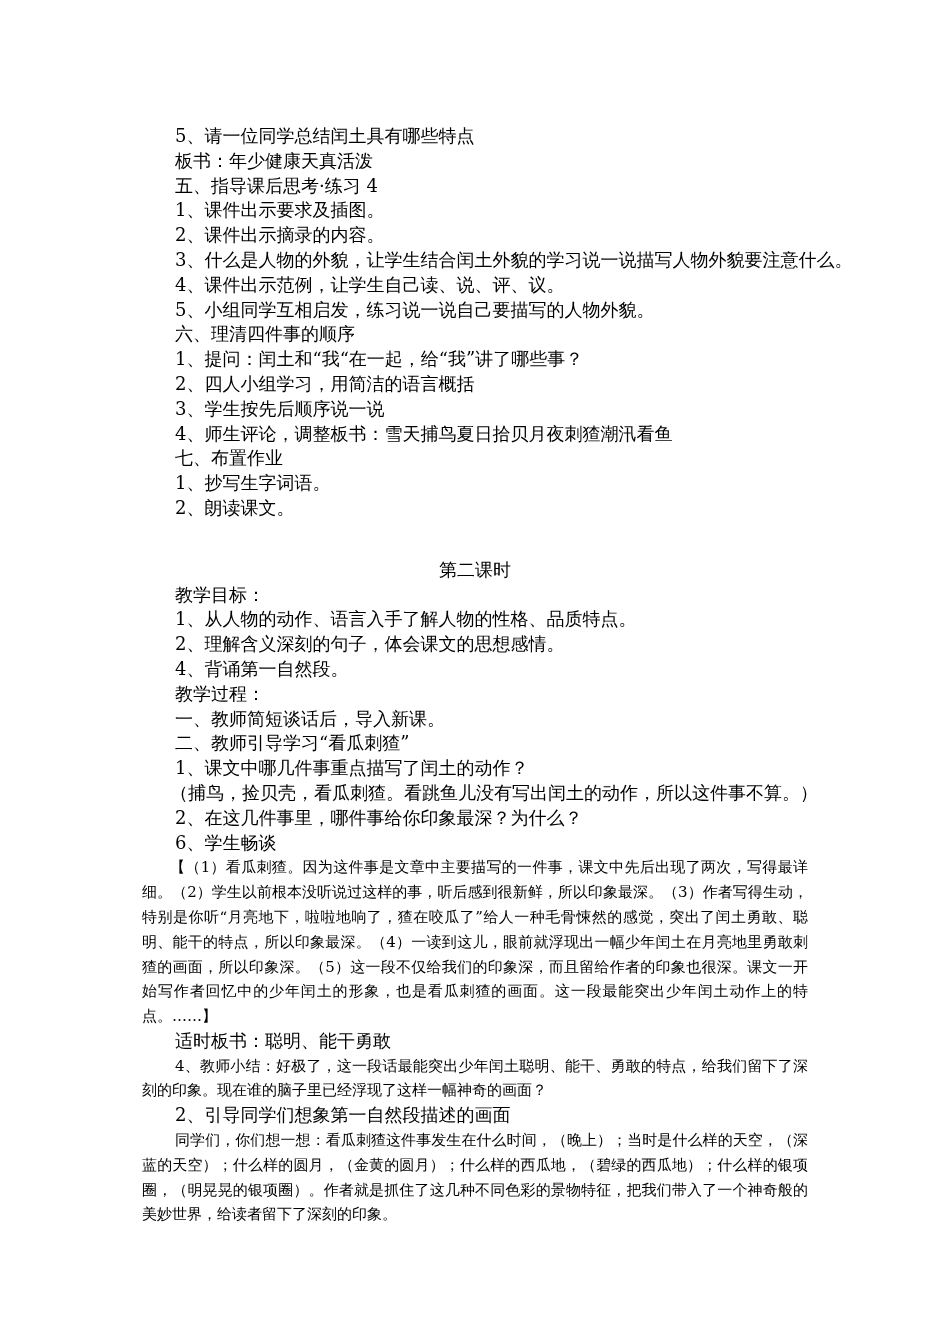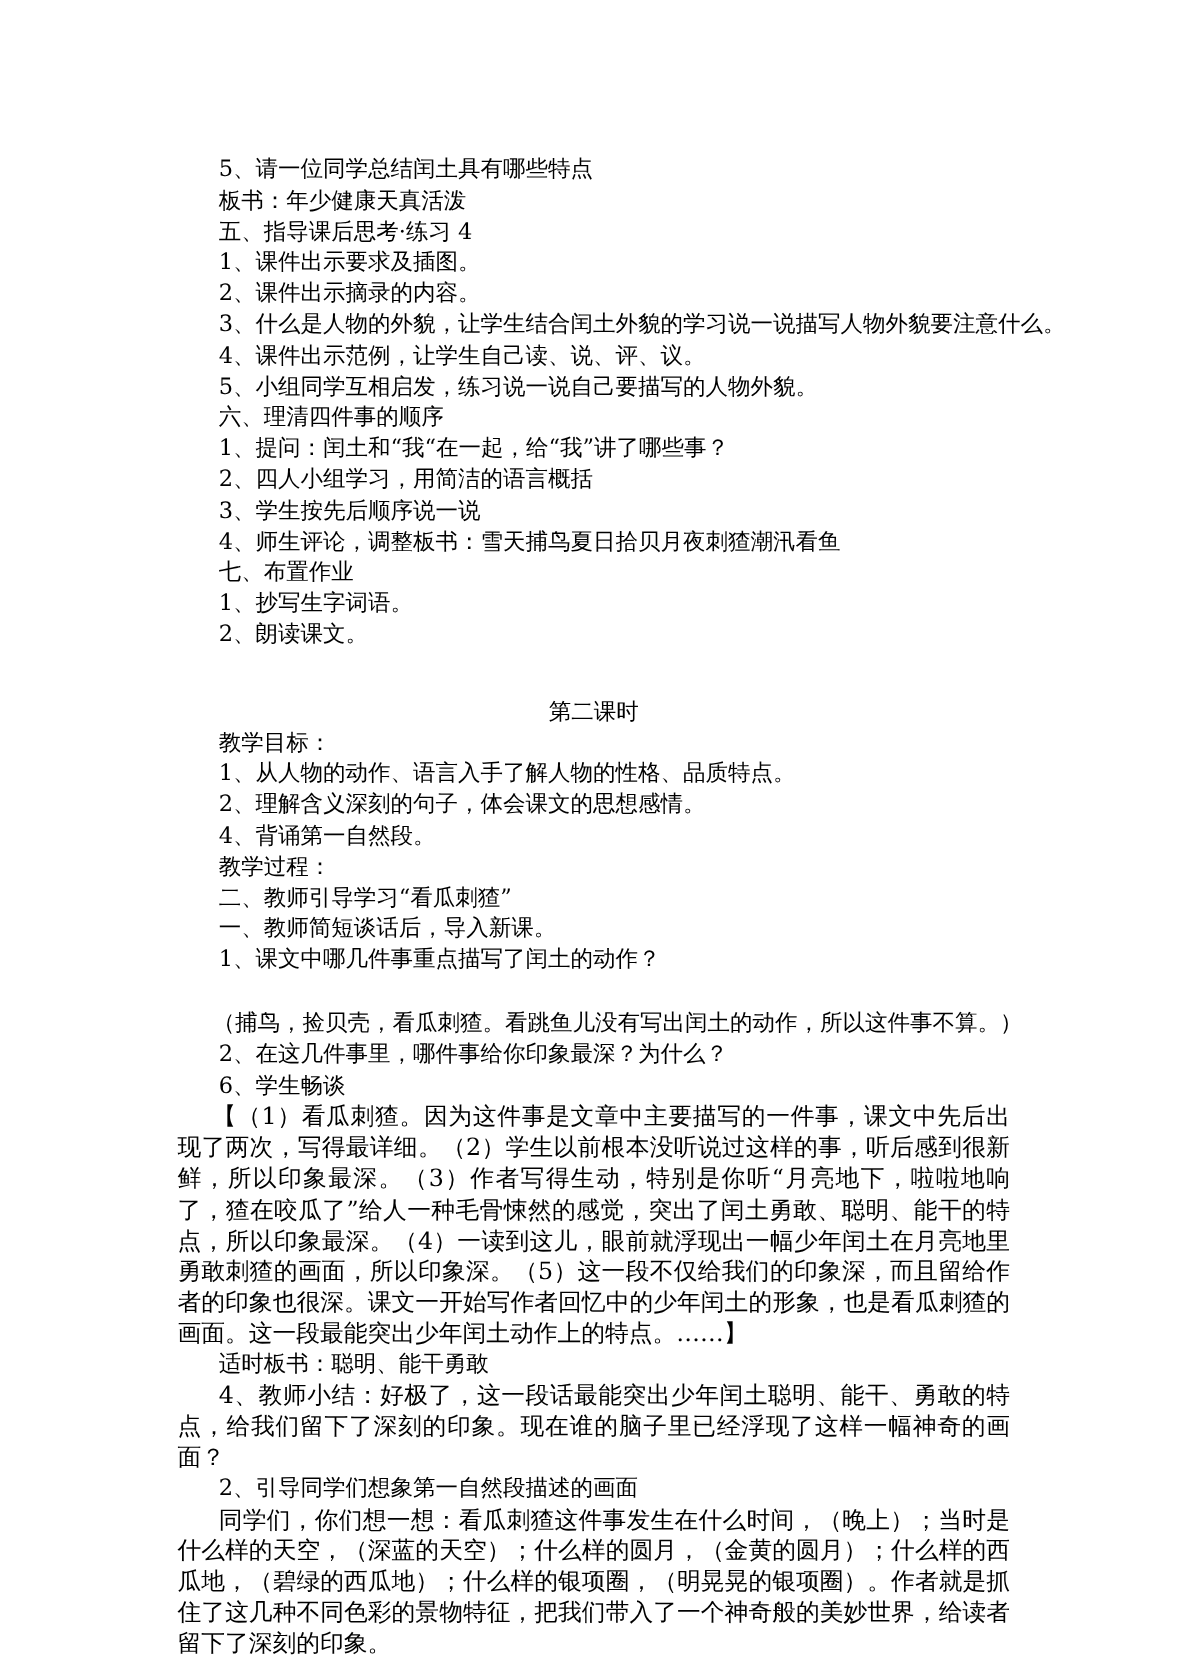--- a/index.html
+++ b/index.html
@@ -1,23 +1,23 @@
 <!DOCTYPE html>
 <html><head>
 <meta charset="utf-8">
 <style>
   html, body { margin:0; padding:0; background:#ffffff; }
   body { width:950px; height:1344px; position:relative; overflow:hidden;
          font-family: "DejaVu Serif", "Liberation Serif", serif; color:#000; }
   .page { position:absolute; left:142px; top:124px; width:666px; }
   .line { font-size:18px; line-height:24.8px; height:24.8px; white-space:nowrap; padding-left:33px; }
   .center { text-align:center; padding-left:0;margin-top:37px; }
-  .para { font-size:19px; line-height:24.8px; text-align:justify; text-indent:33px; word-break:break-all; }
+  .para { font-size:15px; line-height:24.8px; text-align:justify; text-indent:33px; word-break:break-all; }
   .para.bracket { text-indent:28px; }
-  .paren { padding-left:28px;margin-top:26px; }
+  .paren { padding-left:28px; }
 </style>
 </head>
 <body>
 
 <div class="page">
   <div class="line">5、请一位同学总结闰土具有哪些特点</div>
   <div class="line">板书：年少健康天真活泼</div>
   <div class="line">五、指导课后思考·练习 4</div>
   <div class="line">1、课件出示要求及插图。</div>
   <div class="line">2、课件出示摘录的内容。</div>
@@ -33,22 +33,22 @@
   <div class="line">1、抄写生字词语。</div>
   <div class="line">2、朗读课文。</div>
 
   <div class="line center">第二课时</div>
 
   <div class="line">教学目标：</div>
   <div class="line">1、从人物的动作、语言入手了解人物的性格、品质特点。</div>
   <div class="line">2、理解含义深刻的句子，体会课文的思想感情。</div>
   <div class="line">4、背诵第一自然段。</div>
   <div class="line">教学过程：</div>
+  <div class="line">一、教师简短谈话后，导入新课。</div>
   <div class="line">二、教师引导学习“看瓜刺猹”</div>
-  <div class="line">一、教师简短谈话后，导入新课。</div>
   <div class="line">1、课文中哪几件事重点描写了闰土的动作？</div>
   <div class="line paren">（捕鸟，捡贝壳，看瓜刺猹。看跳鱼儿没有写出闰土的动作，所以这件事不算。）</div>
   <div class="line">2、在这几件事里，哪件事给你印象最深？为什么？</div>
   <div class="line">6、学生畅谈</div>
 
   <div class="para bracket">【（1）看瓜刺猹。因为这件事是文章中主要描写的一件事，课文中先后出现了两次，写得最详细。（2）学生以前根本没听说过这样的事，听后感到很新鲜，所以印象最深。（3）作者写得生动，特别是你听“月亮地下，啦啦地响了，猹在咬瓜了”给人一种毛骨悚然的感觉，突出了闰土勇敢、聪明、能干的特点，所以印象最深。（4）一读到这儿，眼前就浮现出一幅少年闰土在月亮地里勇敢刺猹的画面，所以印象深。（5）这一段不仅给我们的印象深，而且留给作者的印象也很深。课文一开始写作者回忆中的少年闰土的形象，也是看瓜刺猹的画面。这一段最能突出少年闰土动作上的特点。……】</div>
   <div class="line">适时板书：聪明、能干勇敢</div>
   <div class="para">4、教师小结：好极了，这一段话最能突出少年闰土聪明、能干、勇敢的特点，给我们留下了深刻的印象。现在谁的脑子里已经浮现了这样一幅神奇的画面？</div>
   <div class="line">2、引导同学们想象第一自然段描述的画面</div>
   <div class="para">同学们，你们想一想：看瓜刺猹这件事发生在什么时间，（晚上）；当时是什么样的天空，（深蓝的天空）；什么样的圆月，（金黄的圆月）；什么样的西瓜地，（碧绿的西瓜地）；什么样的银项圈，（明晃晃的银项圈）。作者就是抓住了这几种不同色彩的景物特征，把我们带入了一个神奇般的美妙世界，给读者留下了深刻的印象。</div>

